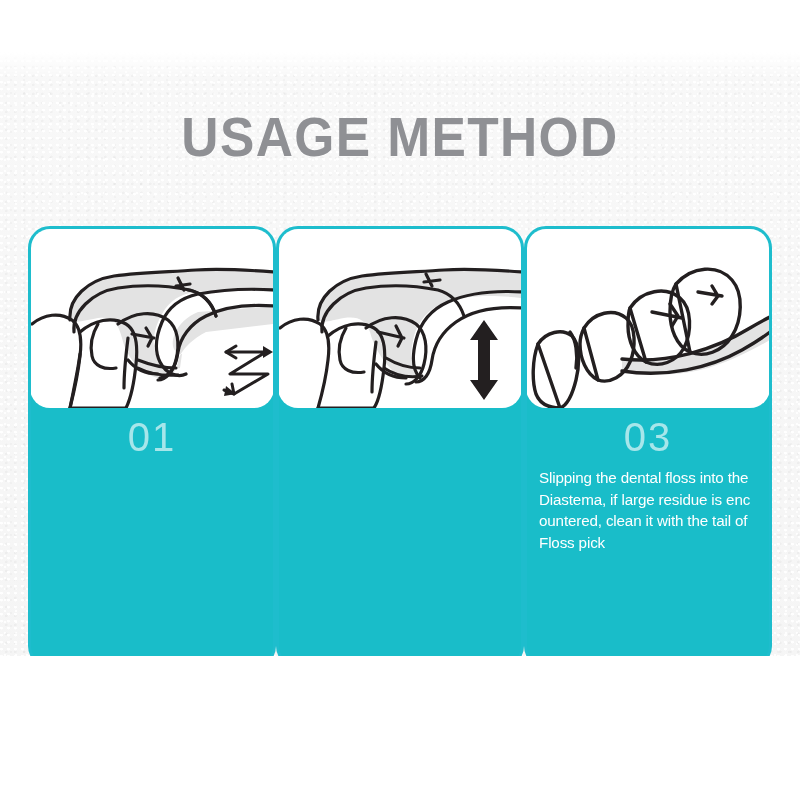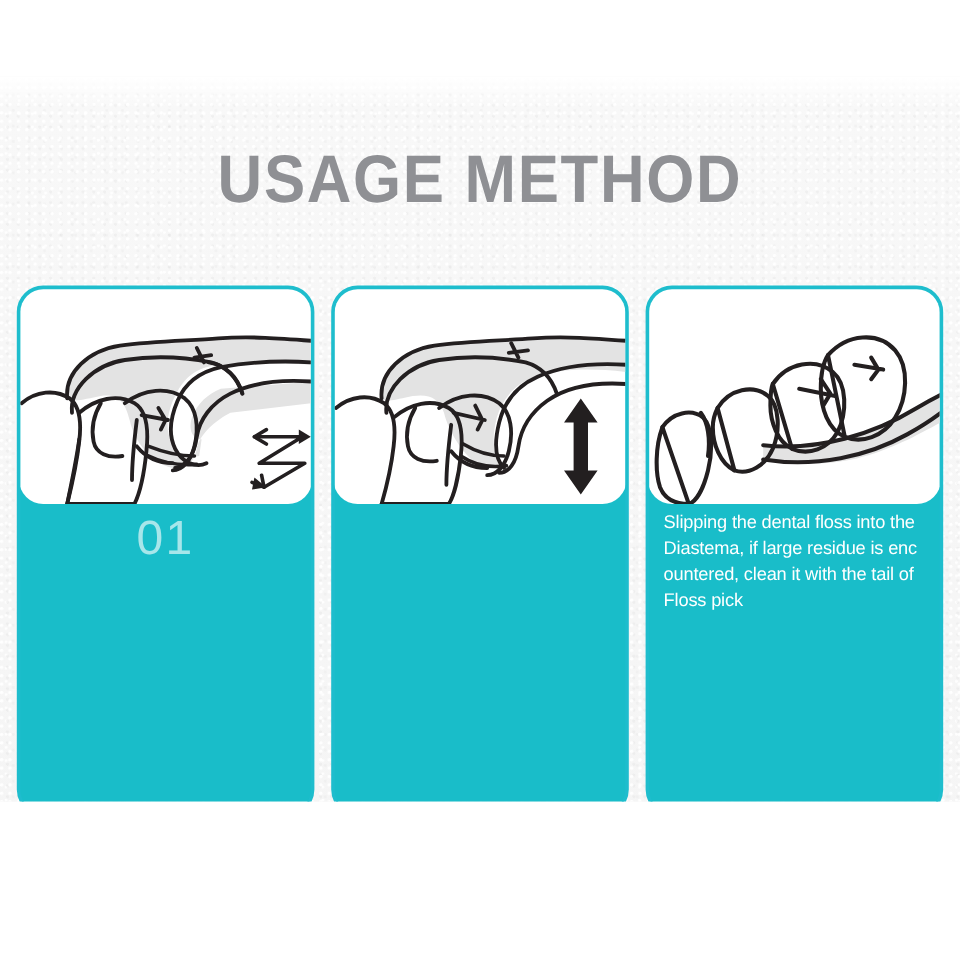--- a/index.html
+++ b/index.html
@@ -14,21 +14,20 @@
     font-family: "Liberation Sans", sans-serif;
     -webkit-font-smoothing: antialiased;
   }
 
   .page {
     position: relative;
     width: 800px;
     height: 656px;
     background: #ffffff;
     overflow: hidden;
-    margin-top: 12px;
   }
 
   
   .paper-texture {
     position: absolute;
     left: 0;
     top: 52px;
     width: 800px;
     height: 675px;
     background-color: #f7f7f7;
@@ -72,21 +71,21 @@
   }
 
   
   .cards {
     position: absolute;
     left: 14px;
     top: 226px;
     width: 772px;
     height: 442px;
     display: flex;
-    justify-content: space-between;
+    justify-content: center;
   }
 
   .card {
     position: relative;
     width: 248px;
     height: 442px;
     border: 3px solid #1ebdcd;
     border-radius: 22px;
     background: #19bdc9;
     box-sizing: border-box;
@@ -262,18 +261,19 @@
             <path d="M12 116 C20 104 36 100 46 108 C54 116 54 136 50 152 C46 168 40 178 34 180"></path>
             <path d="M34 180 C22 180 14 176 10 166 C6 154 6 132 12 116 Z"></path>
             <path d="M44 104 C50 112 52 126 50 140"></path>
 
             <path d="M126 84 L156 90 M144 76 L152 88 L146 98"></path>
             <path d="M172 64 L196 68 M186 58 L192 68 L186 76"></path>
           </g>
         </svg>
       </div>
       <div class="card-body">
+        <div class="step-number">03</div>
         <div class="step-text">Slipping the dental floss into the Diastema, if large residue is encountered, clean it with the tail of Floss pick</div>
       </div>
     </div>
 
   </div>
 </div>
 
 </body></html>

